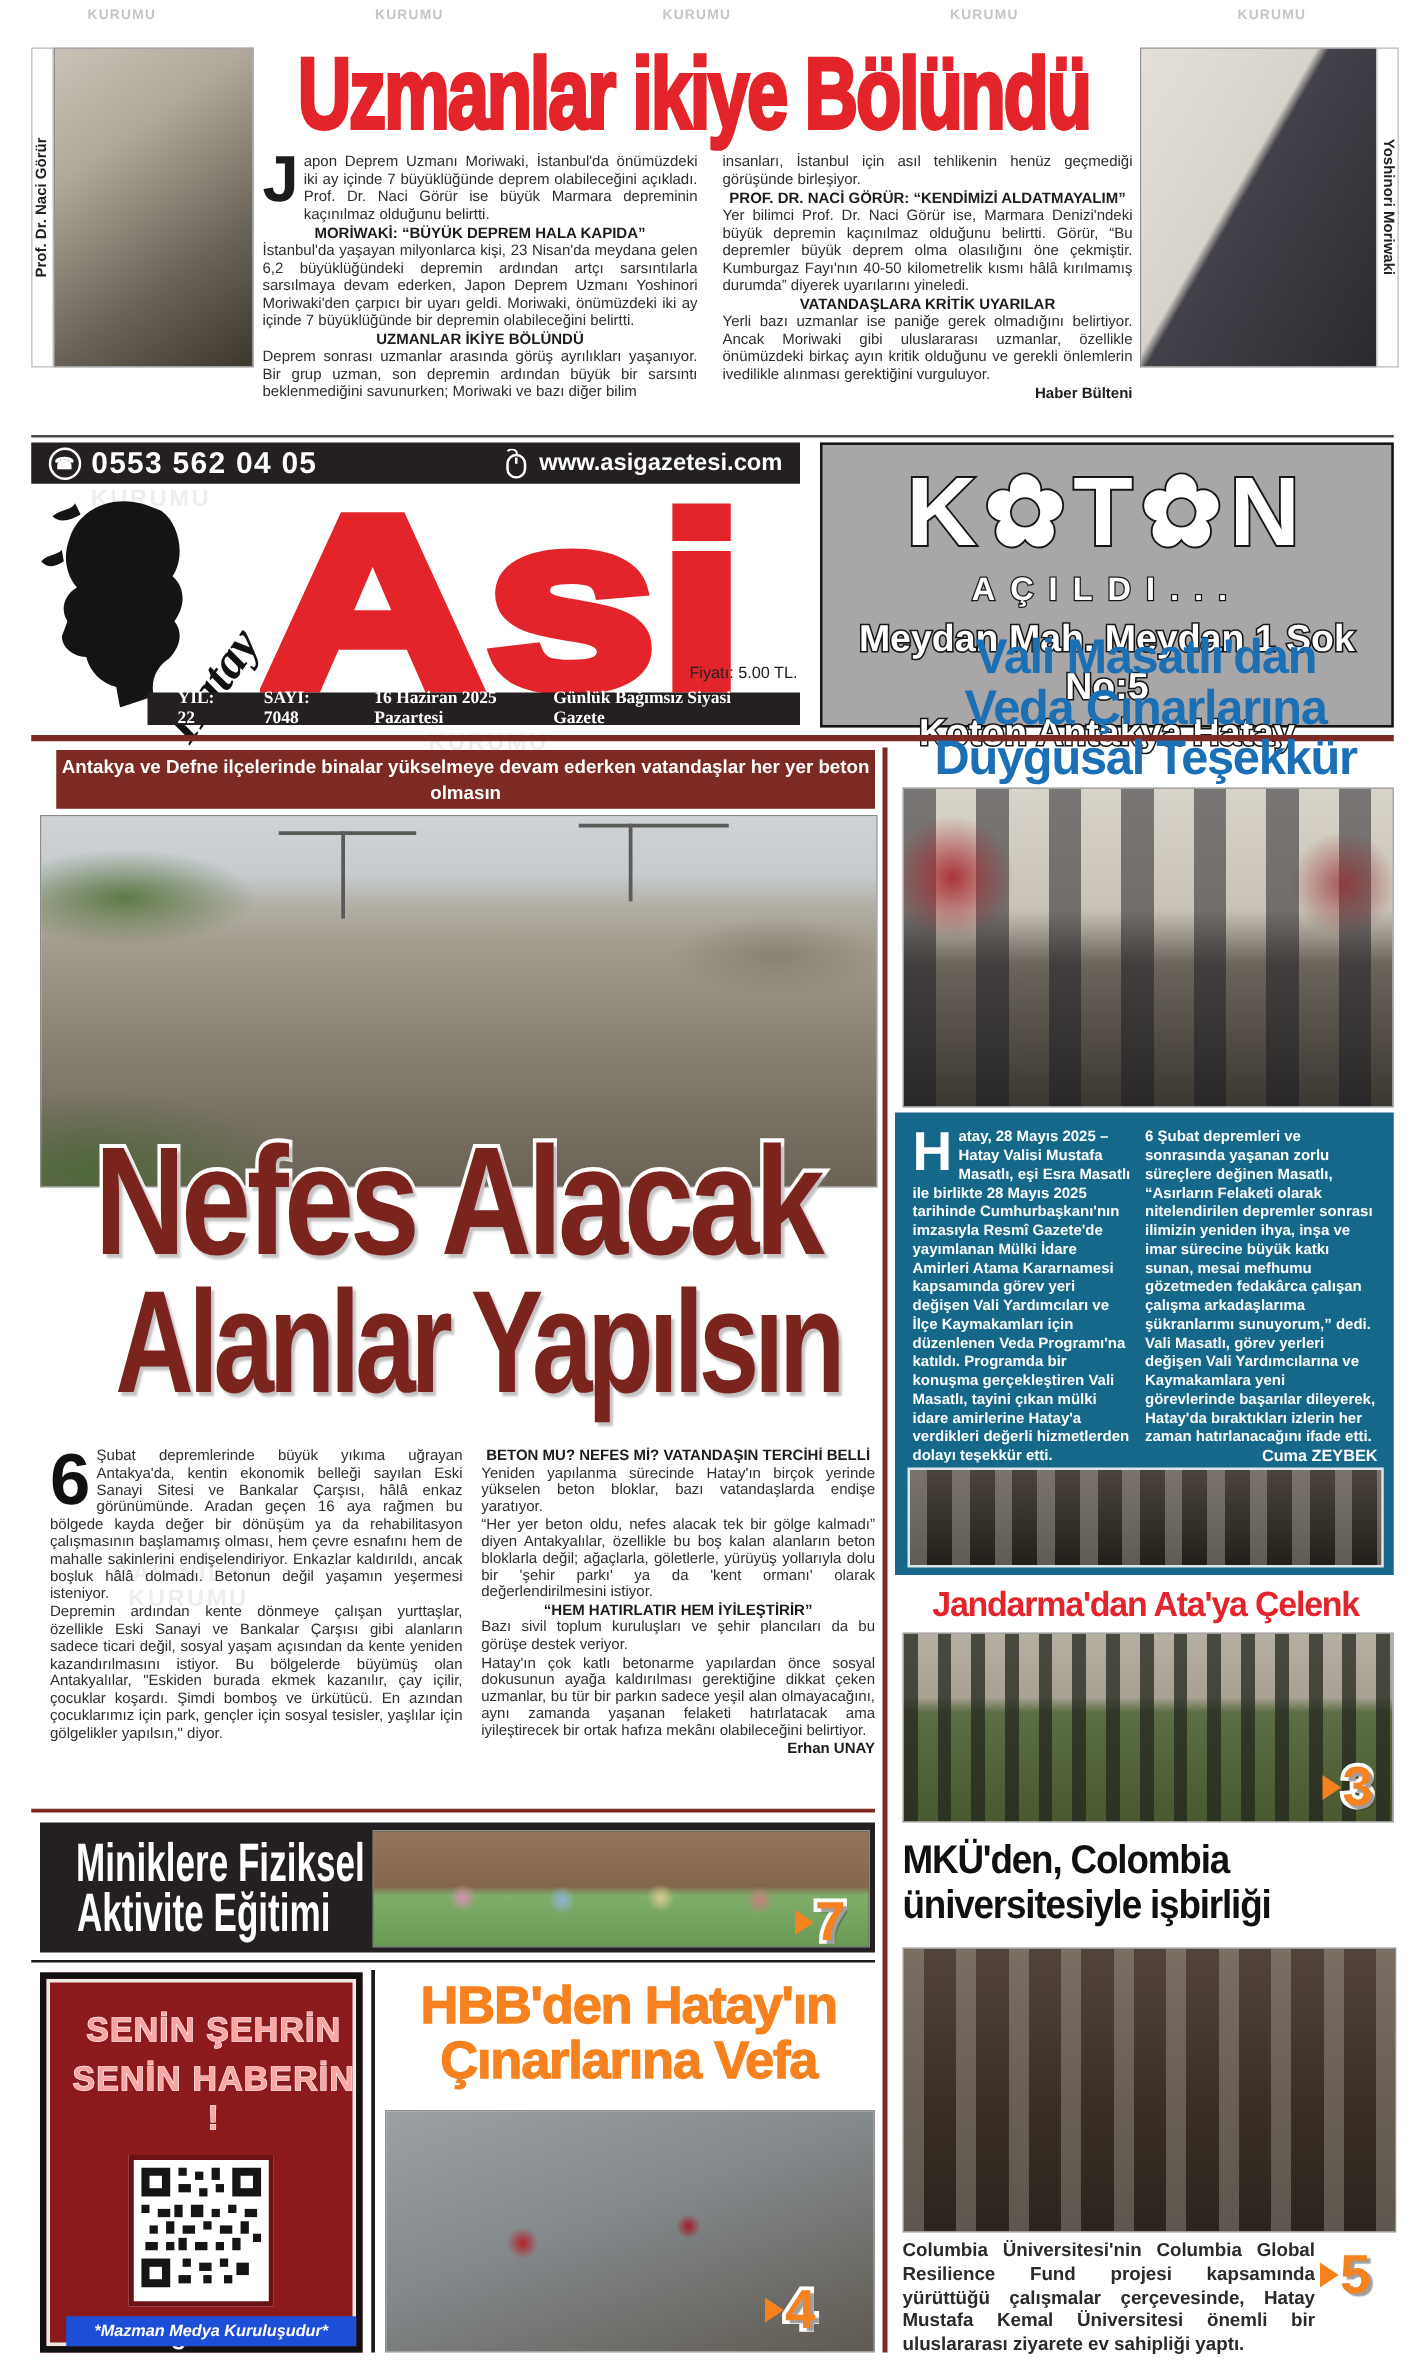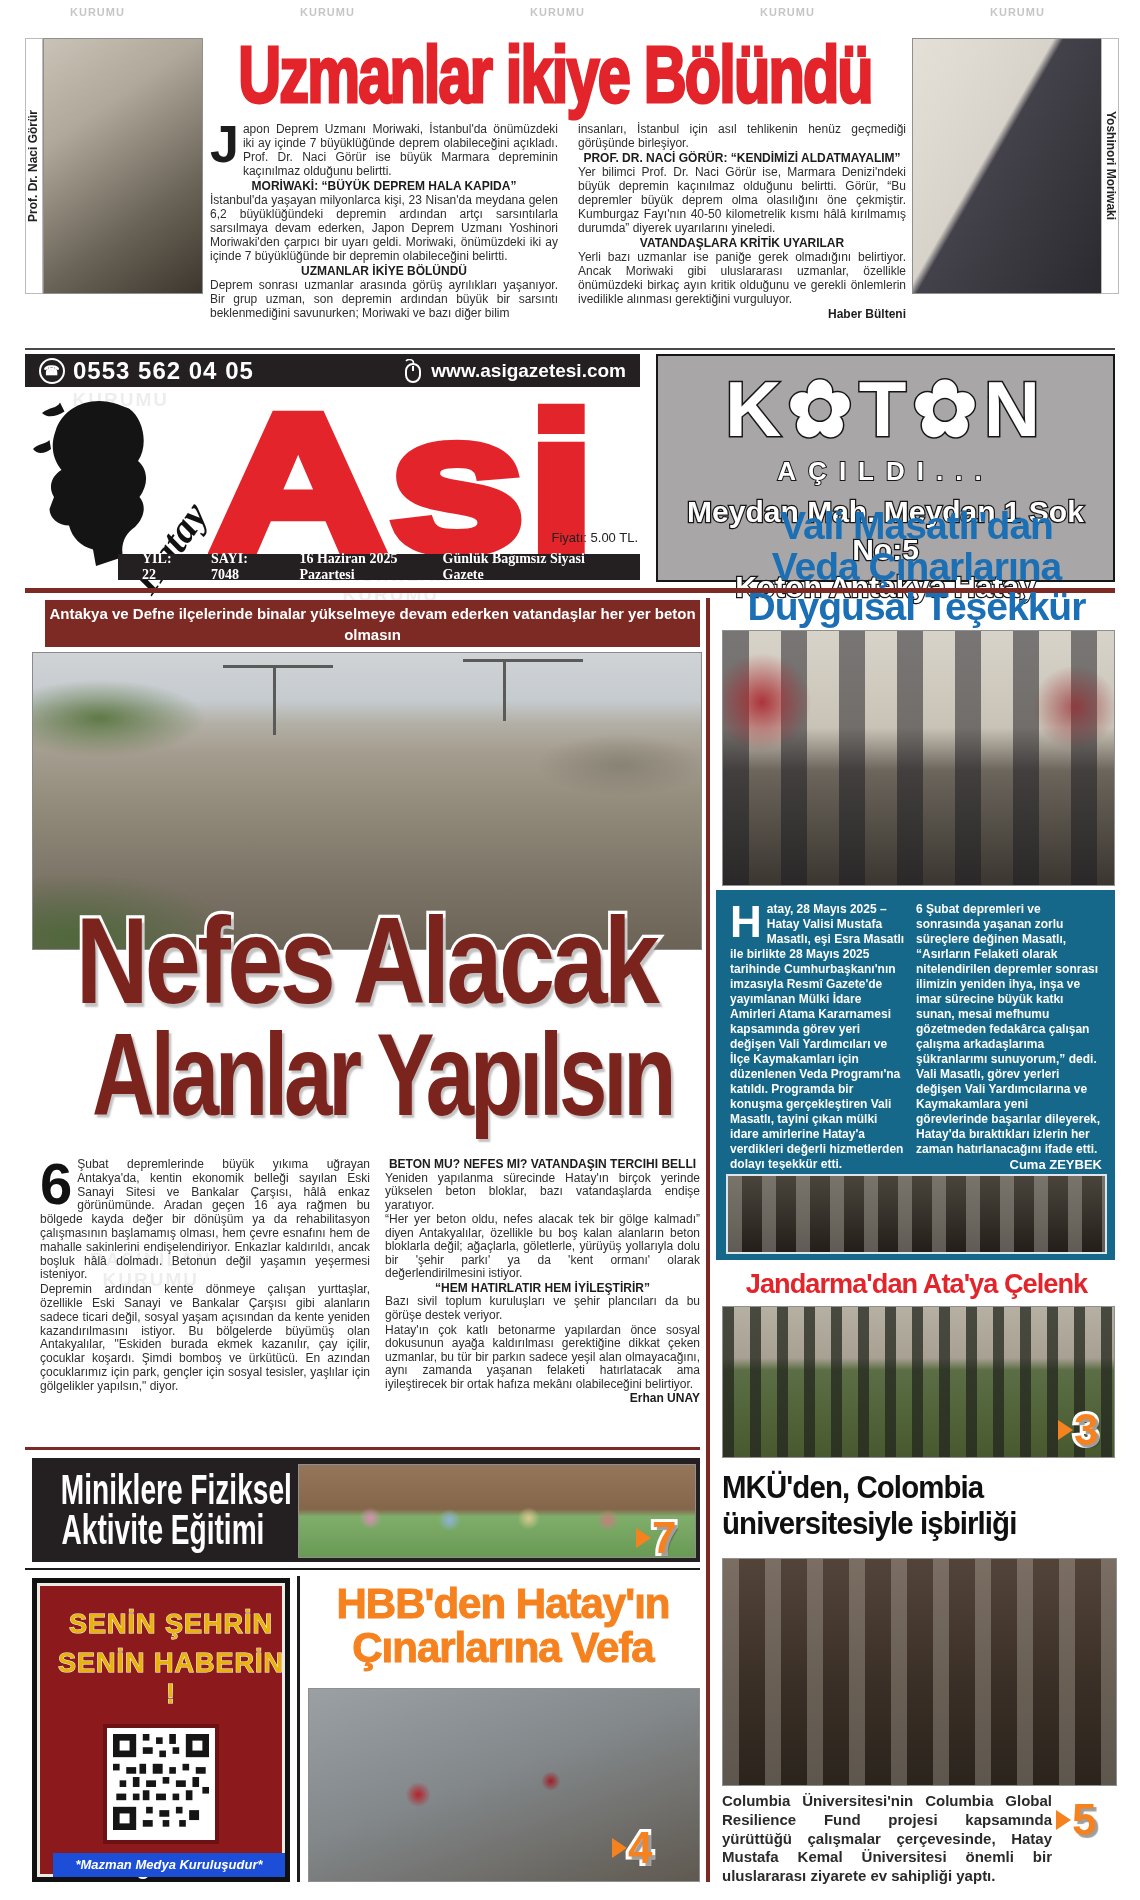--- a/index.html
+++ b/index.html
@@ -76,21 +76,21 @@
       transform:scaleX(.97);transform-origin:center;}
   .mku-title{color:#101010;font-weight:bold;font-size:32px;line-height:1.12;letter-spacing:-1px;white-space:nowrap;
       transform:scaleX(.92);transform-origin:left top;}
   .caption{font-size:15px;font-weight:bold;color:#2a2a2a;text-align:justify;line-height:1.25;}
   
   .minik{background:#241f20;}
   .minik-title{color:#fff;font-weight:bold;font-size:36px;line-height:1.1;text-align:center;white-space:nowrap;
       transform:scale(.78,1.2);transform-origin:center;}
   .senin{background:#8c1a1d;border:5px solid #111;box-sizing:border-box;text-align:center;
       box-shadow:inset 0 0 0 3px #efe9e4;}
-  .senin-line{color:#eab308;font-weight:bold;font-size:27px;letter-spacing:1px;-webkit-text-stroke:1px #fff;paint-order:stroke;margin-left:20px;}
+  .senin-line{color:#fca5a5;font-weight:bold;font-size:27px;letter-spacing:1px;-webkit-text-stroke:1px #fff;paint-order:stroke;margin-left:20px;}
   .qrpanel{background:#fff;border:4px solid #6d1214;display:inline-block;padding:6px;}
   .senin-site{color:#fff;font-weight:bold;font-size:21px;}
   .senin-foot{background:#1d4ed8;color:#fff;font-size:13px;font-style:italic;font-weight:bold;
       position:absolute;left:16px;right:0;bottom:0;height:24px;line-height:24px;}
   .hbb-title{color:#f5821f;font-weight:bold;font-size:42px;line-height:1.04;text-align:center;letter-spacing:-1px;
       -webkit-text-stroke:1px #f5821f;paint-order:stroke;}
   
   .marker{position:absolute;display:flex;align-items:center;}
   .marker .tri{width:0;height:0;border-left:15px solid #f5821f;border-top:10px solid transparent;
       border-bottom:10px solid transparent;margin-right:1px;}

